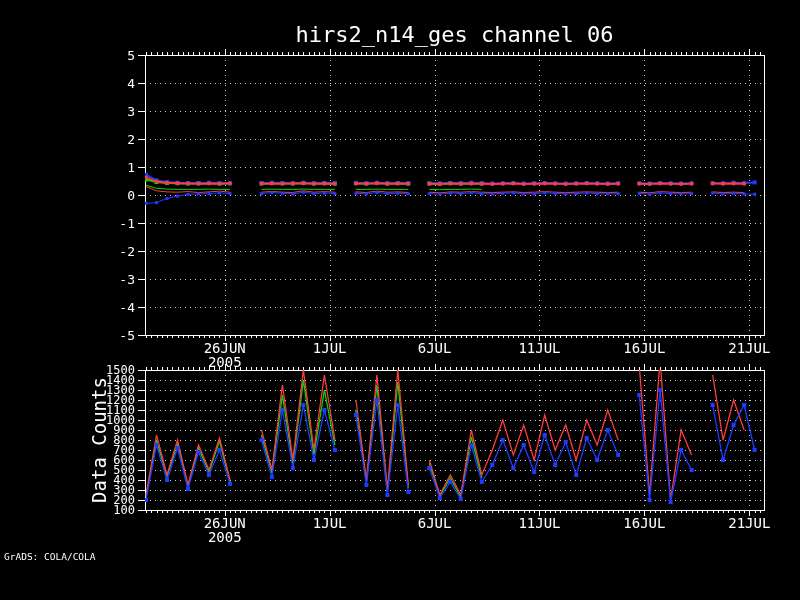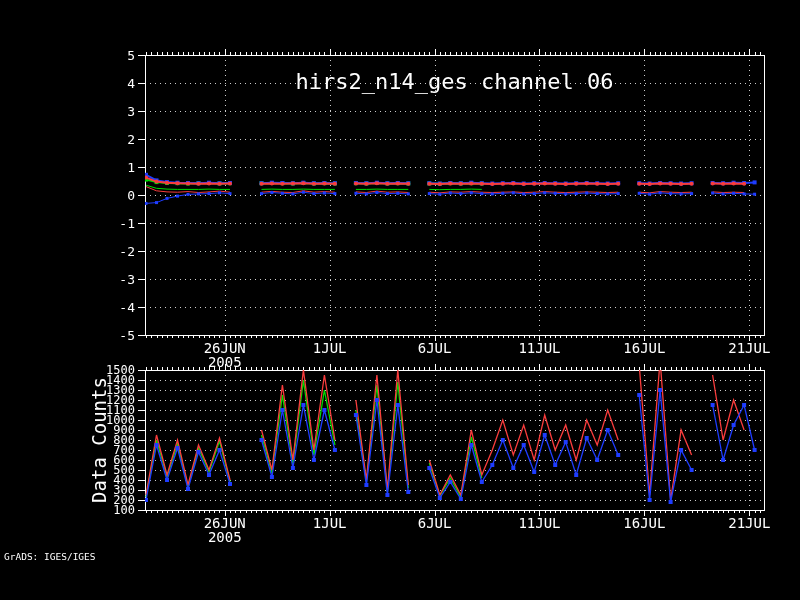--- a/index.html
+++ b/index.html
@@ -1,19 +1,19 @@
 <!DOCTYPE html>
 <html><head>
 <meta charset="utf-8">
 <style>
   html,body{margin:0;padding:0;background:#000;}
   #screen{position:relative;width:800px;height:600px;background:#000;overflow:hidden;
           font-family:"DejaVu Sans Mono", monospace;}
   #chart-title{position:absolute;top:22px;left:145px;width:619px;text-align:center;
-               color:#fff;font-size:22px;white-space:nowrap;margin-top:47px;}
+               color:#fff;font-size:22px;white-space:nowrap;}
   #ylabel-bottom{position:absolute;left:88px;top:440px;color:#fff;font-size:19px;
                  white-space:nowrap;transform:rotate(-90deg) translateX(-50%);
                  transform-origin:0 0;}
   #grads-attribution{position:absolute;left:4px;top:551px;color:#fff;font-size:9.5px;
                      white-space:nowrap;}
   svg{position:absolute;left:0;top:0;}
   text{fill:#fff;}
 </style>
 </head>
 <body>
@@ -942,14 +942,14 @@
           <rect x="689.6" y="468.0" width="4" height="4" fill="#1e3cff"></rect>
           <rect x="710.6" y="403.0" width="4" height="4" fill="#1e3cff"></rect>
           <rect x="721.1" y="458.0" width="4" height="4" fill="#1e3cff"></rect>
           <rect x="731.6" y="423.0" width="4" height="4" fill="#1e3cff"></rect>
           <rect x="742.1" y="403.0" width="4" height="4" fill="#1e3cff"></rect>
           <rect x="752.6" y="448.0" width="4" height="4" fill="#1e3cff"></rect>
         </g>
       </g>
     </svg>
   <div id="ylabel-bottom">Data Counts</div>
-  <div id="grads-attribution">GrADS: IGES/IGES</div>
+  <div id="grads-attribution">GrADS: COLA/COLA</div>
 </div>
 
 </body></html>

